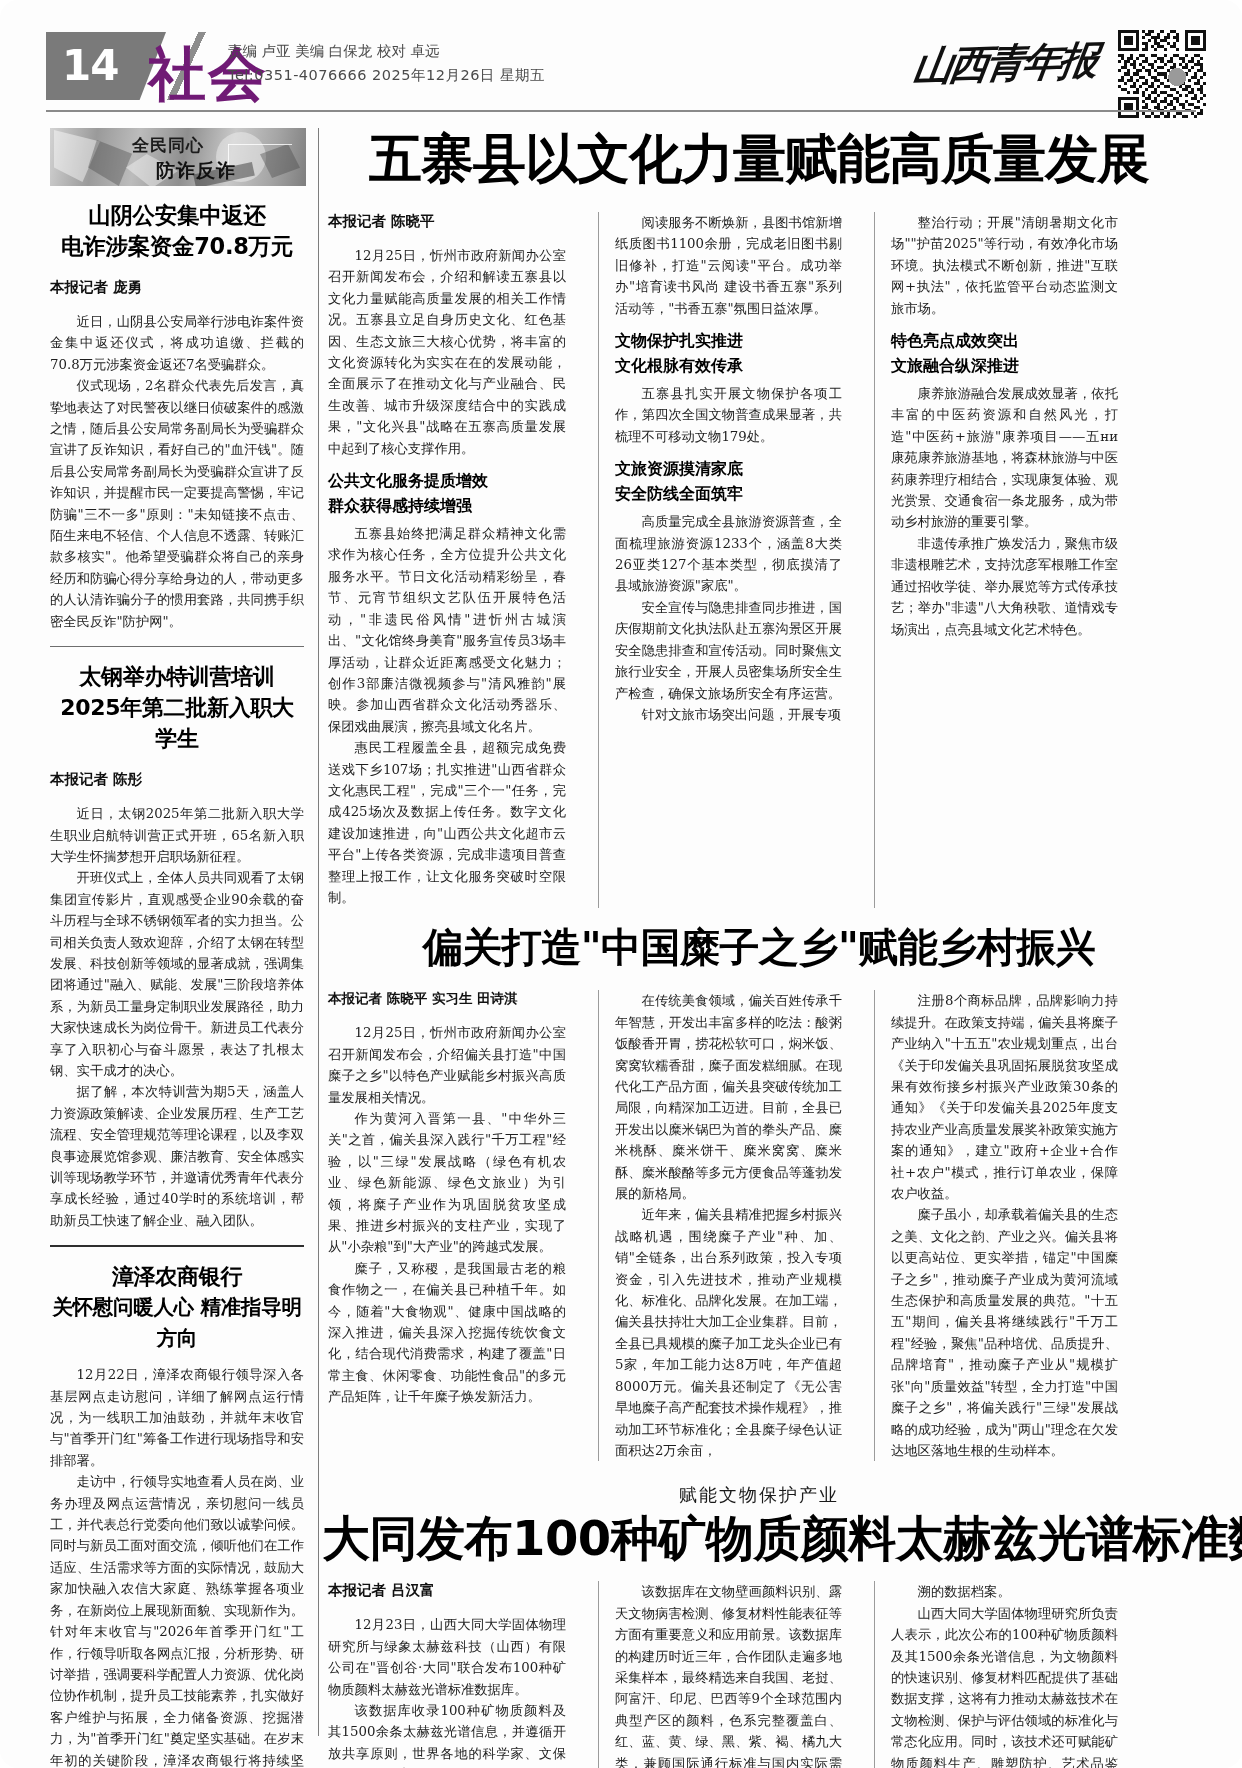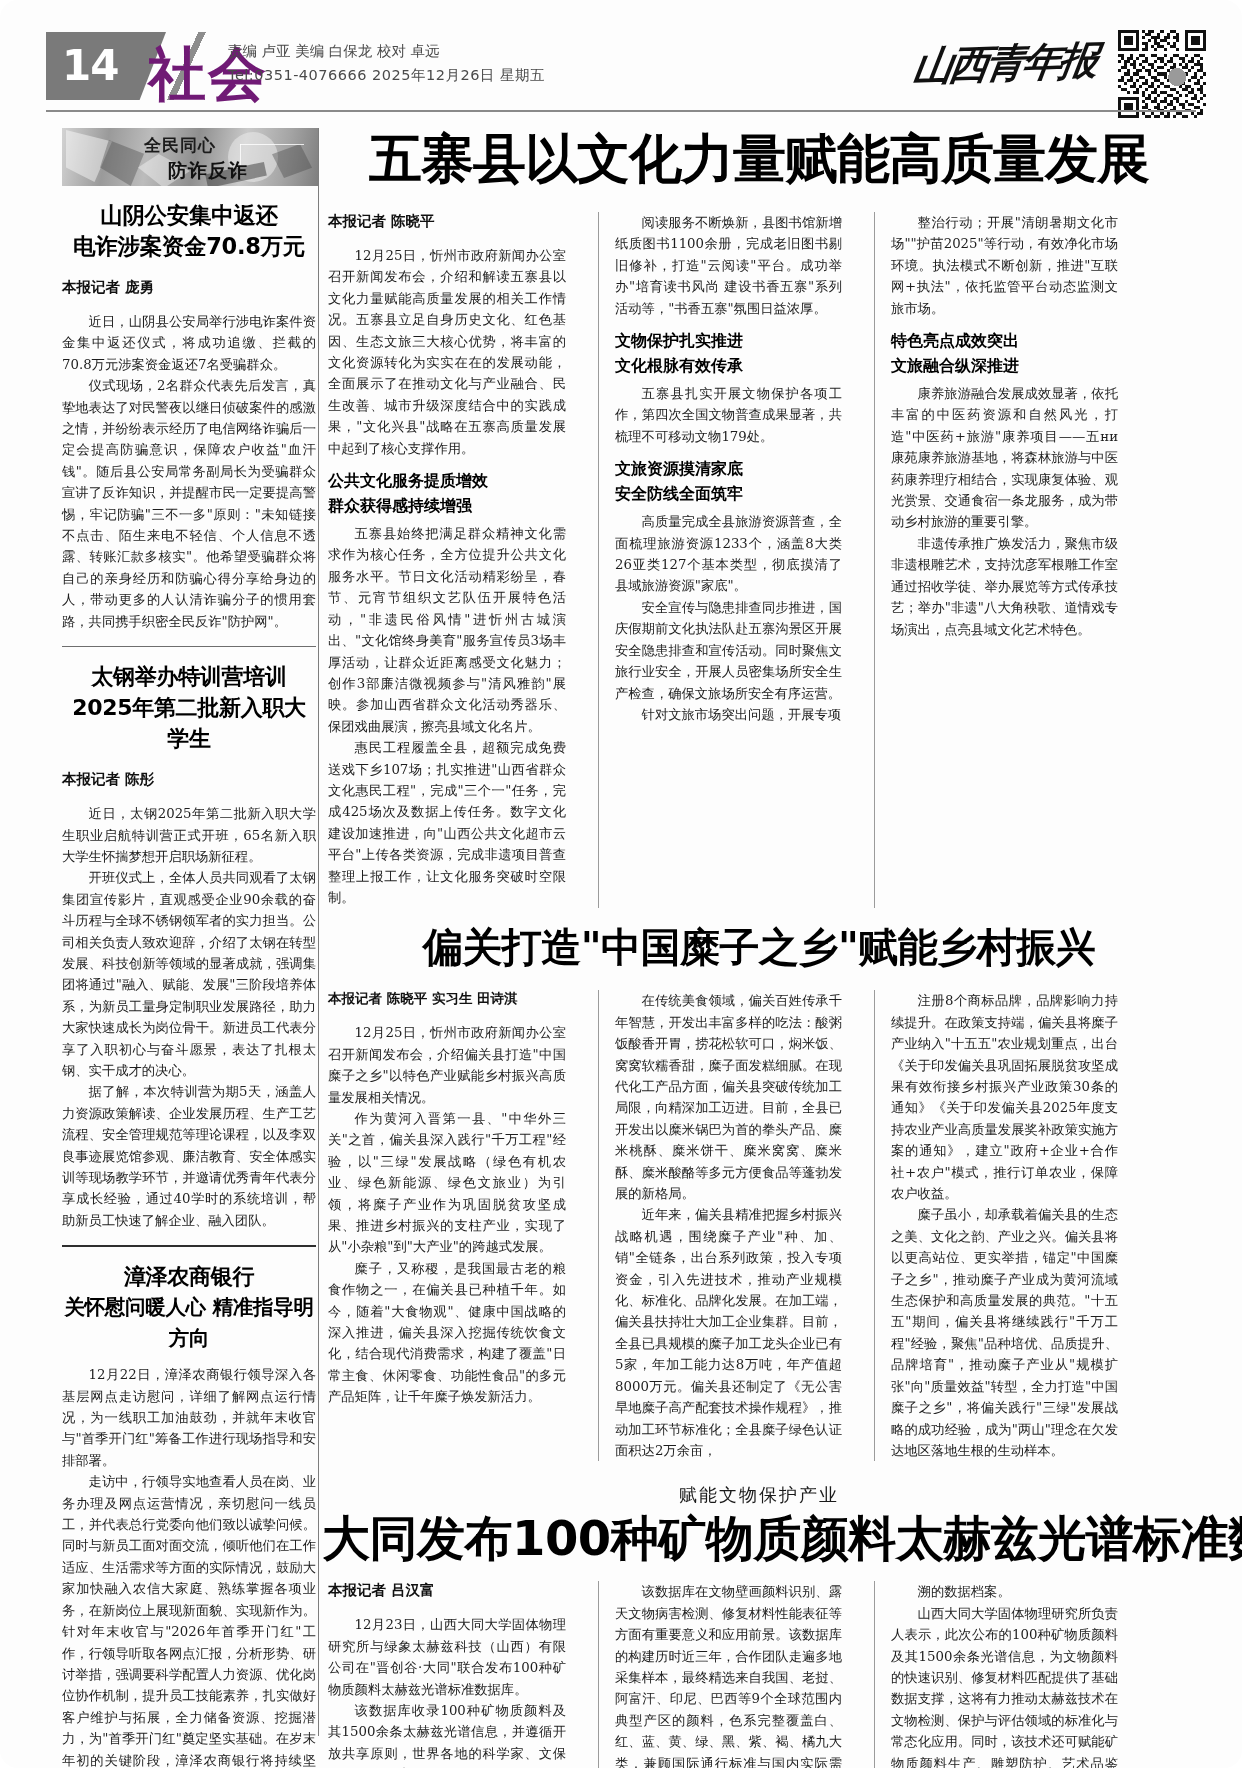--- a/index.html
+++ b/index.html
@@ -90,21 +90,20 @@
     margin:9px 0 5px 0;
   }
   .hr-thin { height:1px; background:#6e6e6e; margin:14px 0; }
   .hr-med  { height:2px; background:#2e2e2e; }
 
   
   .sidebar {
     position:absolute; left:46px; top:128px;
     width:262px; height:1612px;
     padding:0 4px;
-    margin-left:12px;
   }
   .promo-banner {
     position:relative;
     width:256px; height:58px;
     background:linear-gradient(100deg,#d3d3d3 0%,#9a9a9a 18%,#bcbcbc 34%,#8f8f8f 52%,#c9c9c9 70%,#a5a5a5 86%,#7e7e7e 100%);
     overflow:hidden; margin-bottom:14px;
   }
   .promo-banner .poly {
     position:absolute; background:rgba(255,255,255,.35);
   }
@@ -432,21 +431,21 @@
     </div>
 
     <div class="article">
       <div class="side-title">
         <div>山阴公安集中返还</div>
         <div>电诈涉案资金70.8万元</div>
       </div>
       <div class="byline">本报记者  庞勇</div>
       <div class="cn-body">
         <p>近日，山阴县公安局举行涉电诈案件资金集中返还仪式，将成功追缴、拦截的70.8万元涉案资金返还7名受骗群众。</p>
-        <p>仪式现场，2名群众代表先后发言，真挚地表达了对民警夜以继日侦破案件的感激之情，并纷纷表示经历了电信网络诈骗后一定会提高防骗意识，保障农户收益"血汗钱"。随后县公安局常务副局长为受骗群众宣讲了反诈知识，并提醒市民一定要提高警惕，牢记防骗"三不一多"原则："未知链接不点击、陌生来电不轻信、个人信息不透露、转账汇款多核实"。他希望受骗群众将自己的亲身经历和防骗心得分享给身边的人，带动更多的人认清诈骗分子的惯用套路，共同携手织密全民反诈"防护网"。</p>
+        <p>仪式现场，2名群众代表先后发言，真挚地表达了对民警夜以继日侦破案件的感激之情，随后县公安局常务副局长为受骗群众宣讲了反诈知识，看好自己的"血汗钱"。随后县公安局常务副局长为受骗群众宣讲了反诈知识，并提醒市民一定要提高警惕，牢记防骗"三不一多"原则："未知链接不点击、陌生来电不轻信、个人信息不透露、转账汇款多核实"。他希望受骗群众将自己的亲身经历和防骗心得分享给身边的人，带动更多的人认清诈骗分子的惯用套路，共同携手织密全民反诈"防护网"。</p>
       </div>
     </div>
 
     <div class="hr-thin"></div>
 
     <div class="article">
       <div class="side-title two">
         <div>太钢举办特训营培训</div>
         <div>2025年第二批新入职大学生</div>
       </div>

